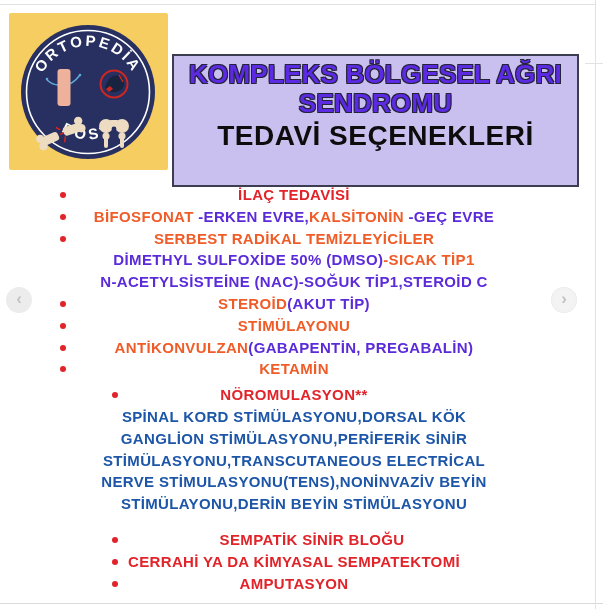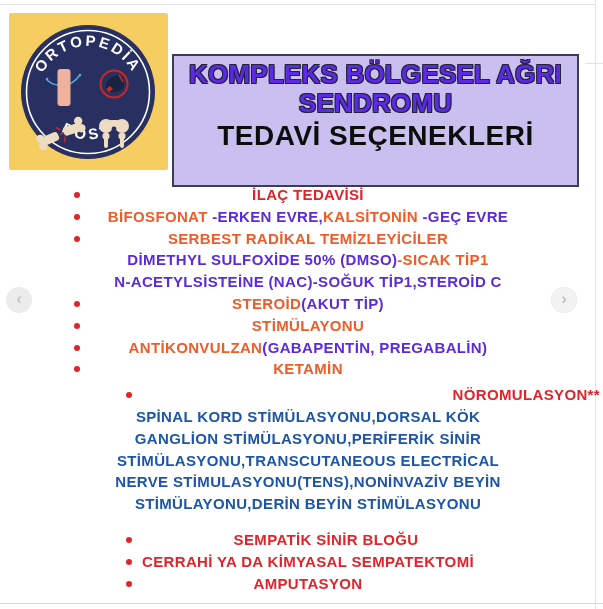--- a/index.html
+++ b/index.html
@@ -23,21 +23,21 @@
   }
   .title-main{
     font-size:26px;font-weight:bold;line-height:29px;letter-spacing:0.2px;
     color:var(--header_purple);
     text-shadow:1px 1px 0 #23233a,-1px 1px 0 #23233a,1px -1px 0 #23233a,-1px -1px 0 #23233a;
   }
   .title-sub{
     font-size:28px;font-weight:bold;line-height:36px;color:#0d0d0d;letter-spacing:0.5px;
   }
 
-  .rows{position:absolute;top:184px;left:16px;width:584px;}
+  .rows{position:absolute;top:184px;left:2px;width:584px;}
   .row{position:relative;height:21.8px;line-height:21.8px;text-align:center;
        font-size:15px;font-weight:bold;letter-spacing:0.35px;white-space:nowrap;}
   .bullet{position:absolute;top:8px;width:6px;height:6px;border-radius:50%;background:var(--red);}
   .bullet.main{left:58px;}
   .bullet.sub{left:110px;}
   .c-red{color:var(--red);}
   .c-orange{color:var(--orange);}
   .c-purple{color:var(--purple);}
   .c-blue{color:var(--blue);}
 
@@ -122,21 +122,21 @@
   <div class="rows" id="rows">
       <div class="row"><span class="bullet main"></span><span class="c-red">İLAÇ TEDAVİSİ</span></div>
       <div class="row"><span class="bullet main"></span><span class="c-orange">BİFOSFONAT </span><span class="c-purple">-ERKEN EVRE,</span><span class="c-orange">KALSİTONİN </span><span class="c-purple">-GEÇ EVRE</span></div>
       <div class="row"><span class="bullet main"></span><span class="c-orange">SERBEST RADİKAL TEMİZLEYİCİLER</span></div>
       <div class="row"><span class="c-purple">DİMETHYL SULFOXİDE 50% (DMSO)</span><span class="c-orange">-SICAK TİP1</span></div>
       <div class="row"><span class="c-purple">N-ACETYLSİSTEİNE (NAC)-SOĞUK TİP1,STEROİD C</span></div>
       <div class="row"><span class="bullet main"></span><span class="c-orange">STEROİD</span><span class="c-purple">(AKUT TİP)</span></div>
       <div class="row"><span class="bullet main"></span><span class="c-orange">STİMÜLAYONU</span></div>
       <div class="row"><span class="bullet main"></span><span class="c-orange">ANTİKONVULZAN</span><span class="c-purple">(GABAPENTİN, PREGABALİN)</span></div>
       <div class="row"><span class="bullet main"></span><span class="c-orange">KETAMİN</span></div>
-      <div class="row" style="margin-top: 4px; text-align: right;"><span class="bullet sub"></span><span class="c-red">NÖROMULASYON**</span></div>
+      <div class="row" style="margin-top: 4px;"><span class="bullet sub"></span><span class="c-red">NÖROMULASYON**</span></div>
       <div class="row"><span class="c-blue">SPİNAL KORD STİMÜLASYONU,DORSAL KÖK</span></div>
       <div class="row"><span class="c-blue">GANGLİON STİMÜLASYONU,PERİFERİK SİNİR</span></div>
       <div class="row"><span class="c-blue">STİMÜLASYONU,TRANSCUTANEOUS ELECTRİCAL</span></div>
       <div class="row"><span class="c-blue">NERVE STİMULASYONU(TENS),NONİNVAZİV BEYİN</span></div>
       <div class="row"><span class="c-blue">STİMÜLAYONU,DERİN BEYİN STİMÜLASYONU</span></div>
       <div class="row" style="margin-top: 14px; padding-left: 36px;"><span class="bullet sub"></span><span class="c-red">SEMPATİK SİNİR BLOĞU</span></div>
       <div class="row"><span class="bullet sub"></span><span class="c-red">CERRAHİ YA DA KİMYASAL SEMPATEKTOMİ</span></div>
       <div class="row"><span class="bullet sub"></span><span class="c-red">AMPUTASYON</span></div>
     </div>
 

